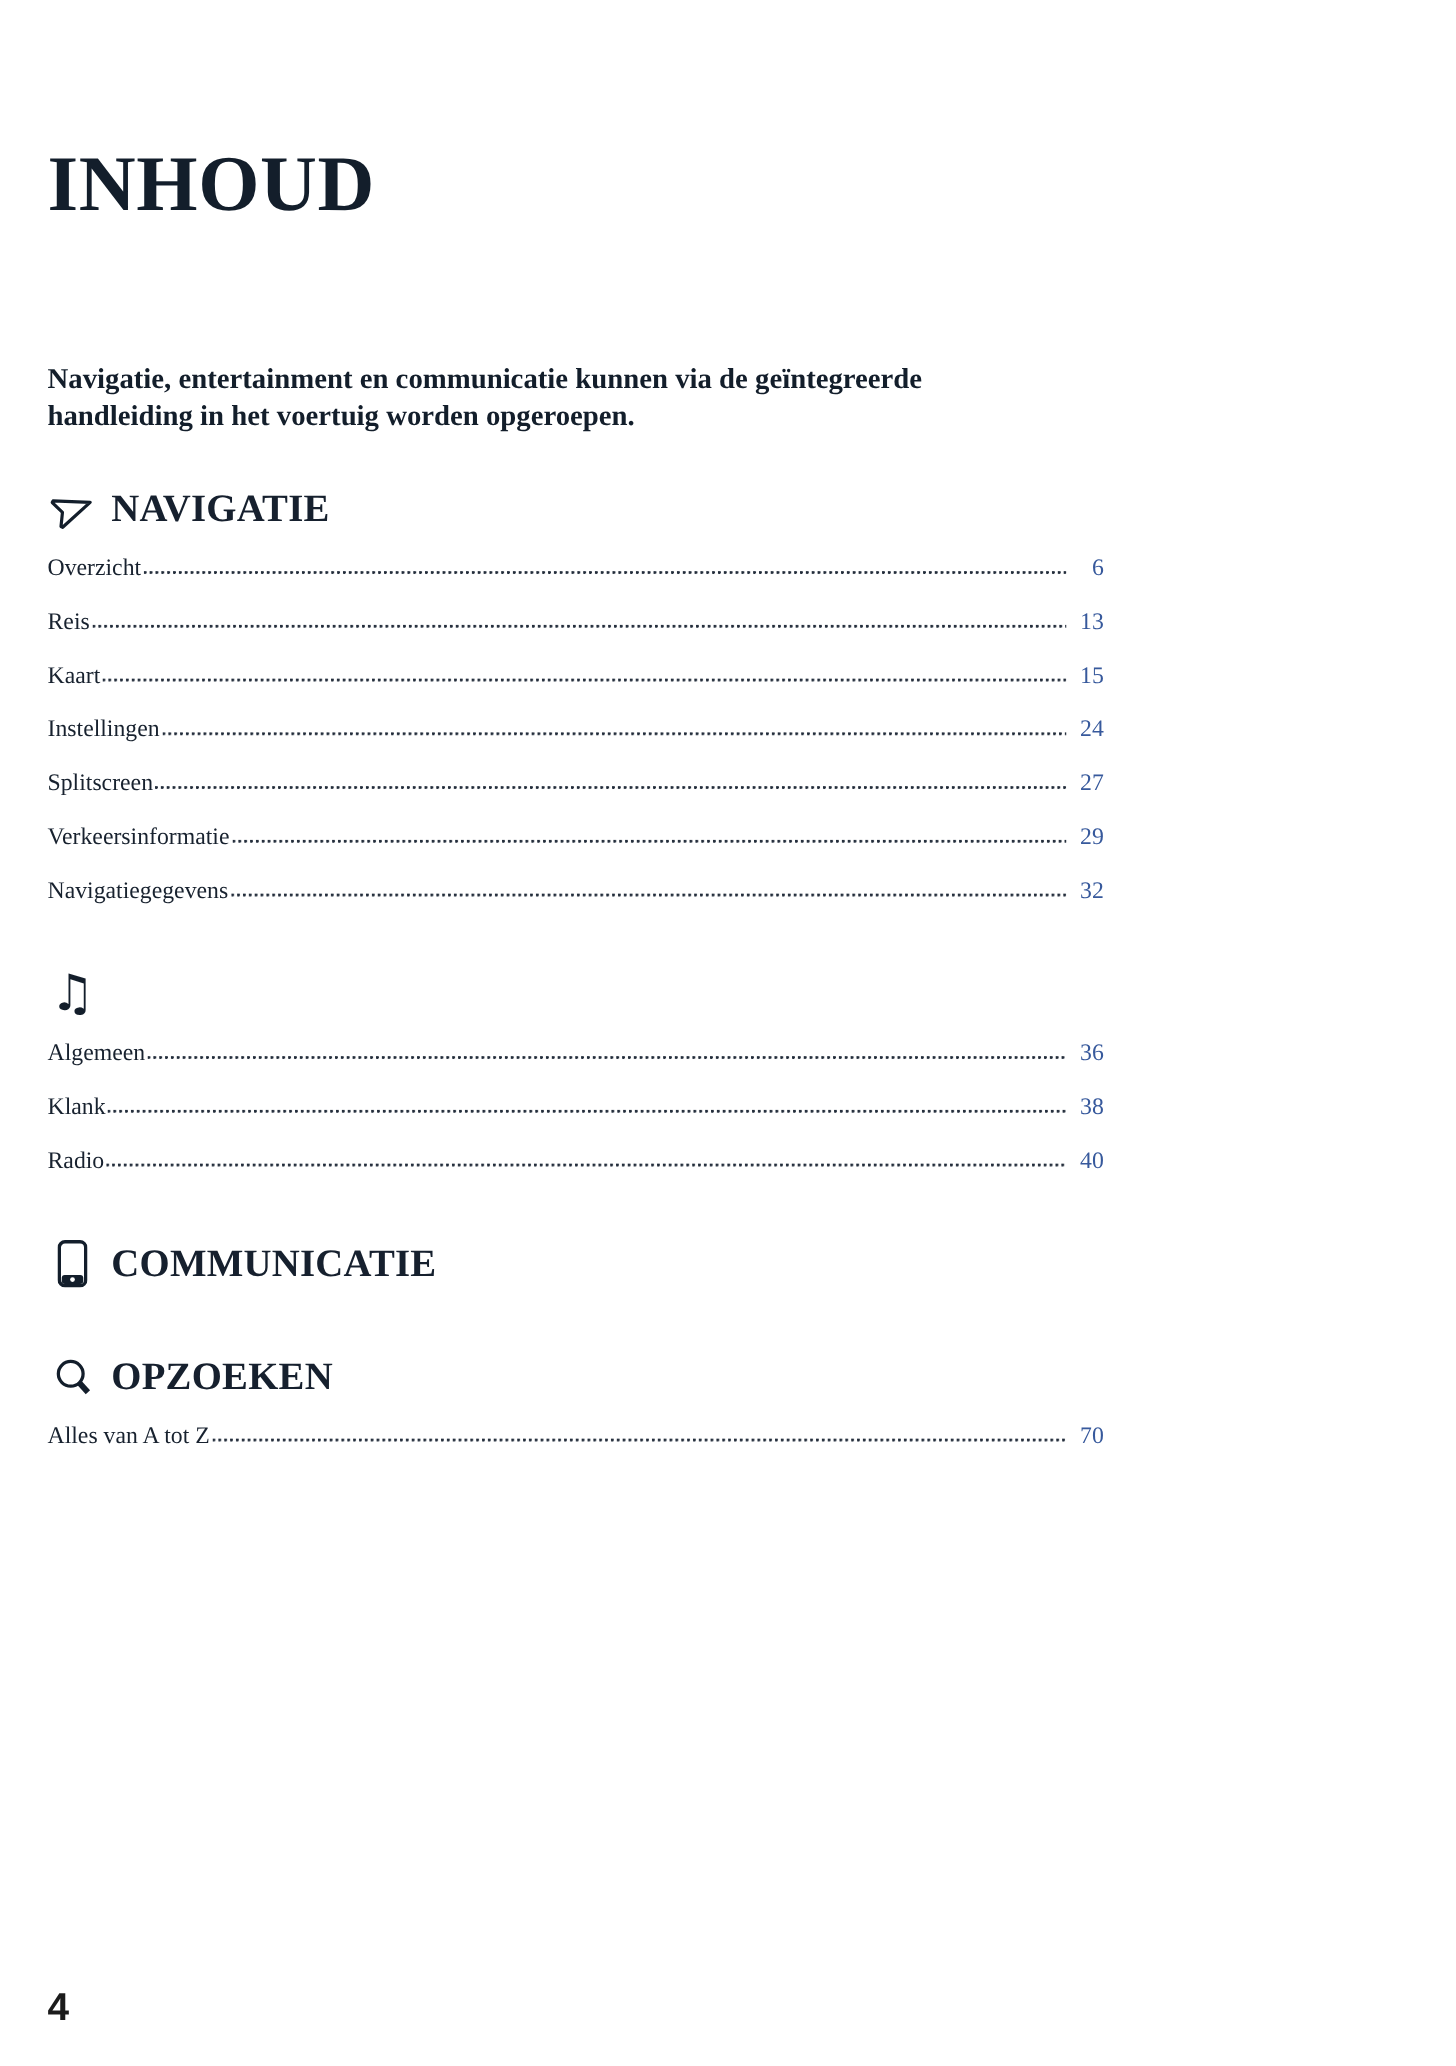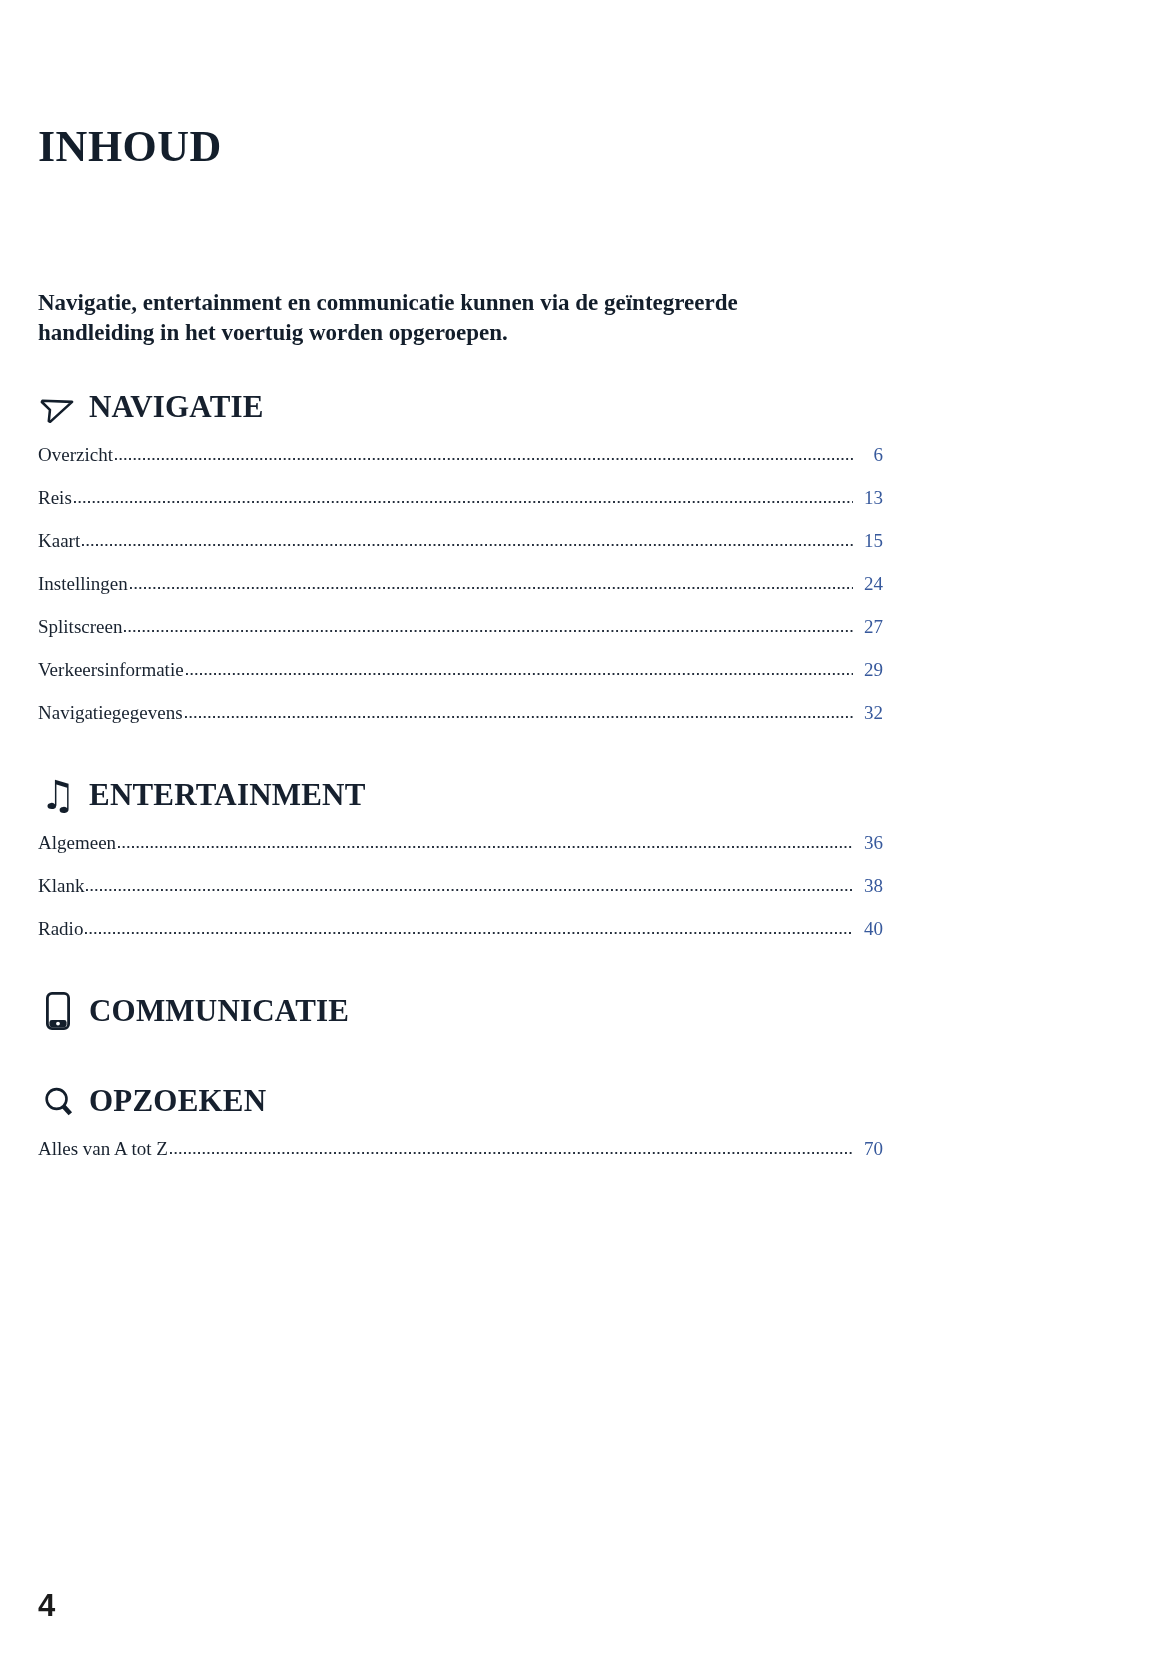--- a/index.html
+++ b/index.html
@@ -14,21 +14,21 @@
     color:var(--text);
     -webkit-font-smoothing:antialiased;
   }
   .page{
     padding:122px 0 0 38px;
     width:845px;
     box-sizing:content-box;
   }
   h1.doc-title{
     margin:0;
-    font-size:44px;
+    font-size:63px;
     line-height:50px;
     font-weight:bold;
     letter-spacing:0.5px;
     color:#131e2b;
   }
   .intro{
     margin-top:116px;
     max-width:815px;
     font-size:23px;
     line-height:30px;
@@ -152,21 +152,20 @@
             <span class="toc-dots"></span>
             <span class="toc-page">32</span>
           </div>
         </div>
       </div>
       <div class="section">
         <div class="sec-head">
           <span class="sec-icon">
             <span class="music-glyph">♫</span>
           </span>
-          <h2 class="sec-title">ENTERTAINMENT</h2>
         </div>
         <div class="entries">
           <div class="toc-row">
             <span class="toc-label">Algemeen</span>
             <span class="toc-dots"></span>
             <span class="toc-page">36</span>
           </div>
           <div class="toc-row">
             <span class="toc-label">Klank</span>
             <span class="toc-dots"></span>

